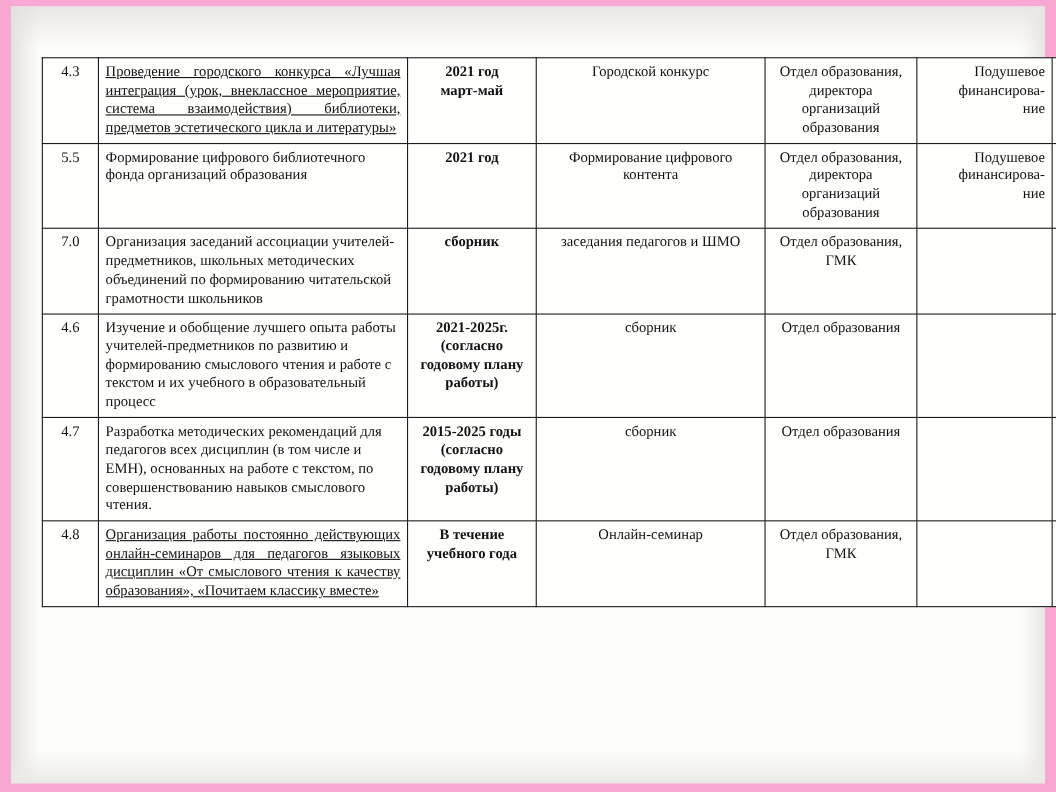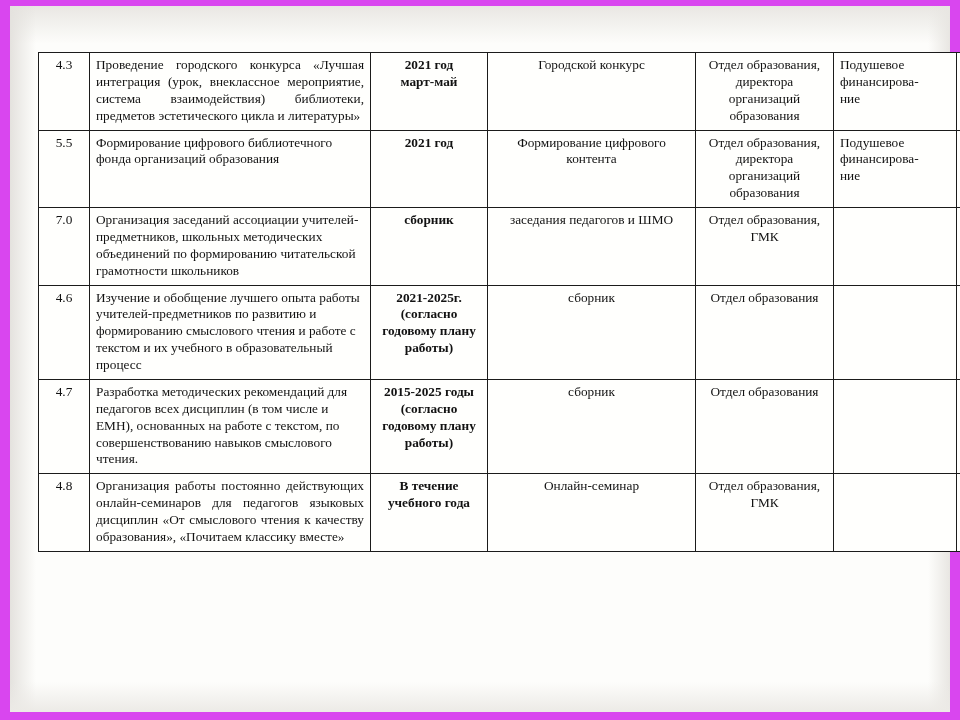--- a/index.html
+++ b/index.html
@@ -10,21 +10,21 @@
     width: 960px;
     height: 720px;
     background: #ffffff;
     font-family: "Liberation Serif", serif;
     overflow: hidden;
   }
   .page {
     position: relative;
     width: 960px;
     height: 720px;
-    background: #d946ef;
+    background: #f9a8d4;
   }
   .scan-sheet {
     position: absolute;
     left: 10px;
     top: 6px;
     width: 940px;
     height: 706px;
     background: #fdfdfb;
     box-shadow: 0 0 0 1px #e6e4e0 inset;
   }
@@ -63,29 +63,30 @@
   .c-form {
     width: 195px;
     text-align: center;
   }
   .c-resp {
     width: 125px;
     text-align: center;
   }
   .c-fin {
     width: 110px;
-    text-align: left;
+    text-align: right;
   }
   .c-src {
     width: 55px;
     text-align: center;
   }
   .justify {
     text-align: justify;
     text-align-last: left;
+    text-decoration: underline;
   }
   .cell-text {
     display: block;
     white-space: pre-line;
   }
   .justify .cell-text {
     text-align: justify;
   }
   .r48 .c-name .cell-text {
     text-align: justify;

